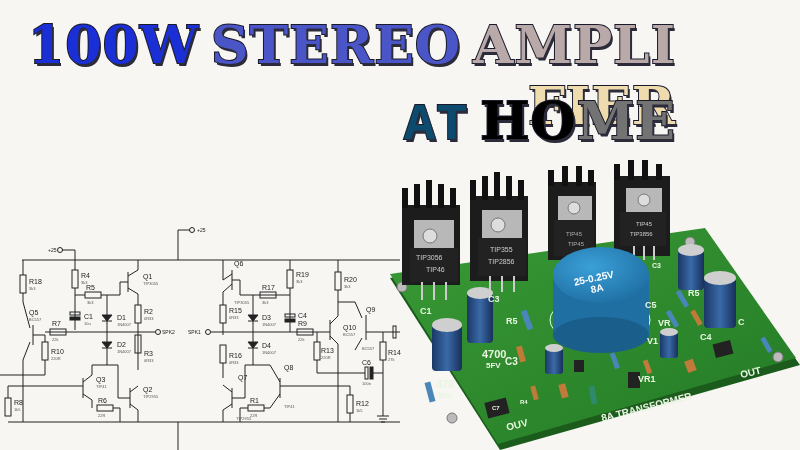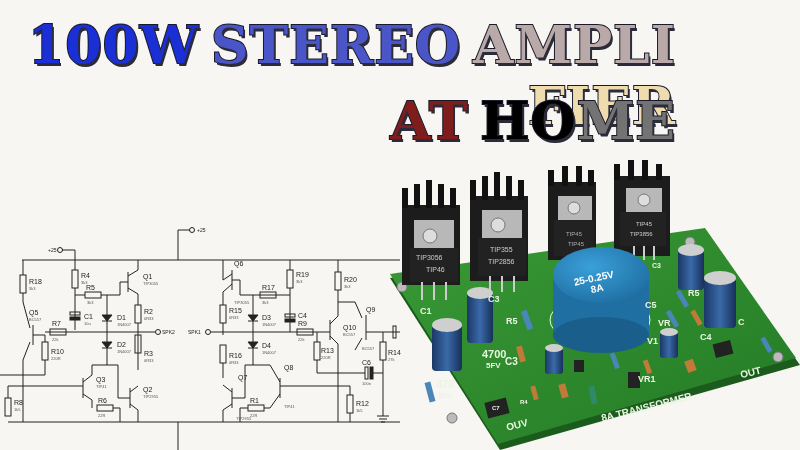--- a/index.html
+++ b/index.html
@@ -5,21 +5,21 @@
   html,body{margin:0;padding:0;}
   body{width:800px;height:450px;overflow:hidden;background:#f7f6f3;position:relative;font-family:"Liberation Sans",sans-serif;}
   .title-line{position:absolute;left:0;width:664px;text-align:right;font-family:"DejaVu Serif",serif;font-weight:bold;letter-spacing:1px;margin-left:18px;}
   .t1{top:14px;font-size:52px;}
   .t2{top:90px;font-size:52px;}
   .w{display:inline-block;paint-order:stroke fill;-webkit-text-stroke:2px #1a1a2a;text-shadow:2px 3px 0 #2b2b3a;margin:0 6px;}
   .c1{color:#1b2fd6;}
   .c2{color:#4a56c8;}
   .c4{color:#b9a9a8;}
   .c5{color:#efdcae;}
-  .c6{color:#7f1d1d;}
+  .c6{color:#0c4a6e;font-family:Liberation Mono, monospace;}
   .c7{color:#000000;}
   .c8{color:#737373;}
   #schem{position:absolute;left:0;top:220px;}
   #pcb{position:absolute;left:390px;top:160px;}
 </style>
 </head>
 <body>
 
 <div class="title-line t1">
   <span class="w c1">100W</span><span class="w c2">STEREO</span><span class="w c4">AMPLI</span><span class="w c5" style="margin-left:-6px">FIER</span>

